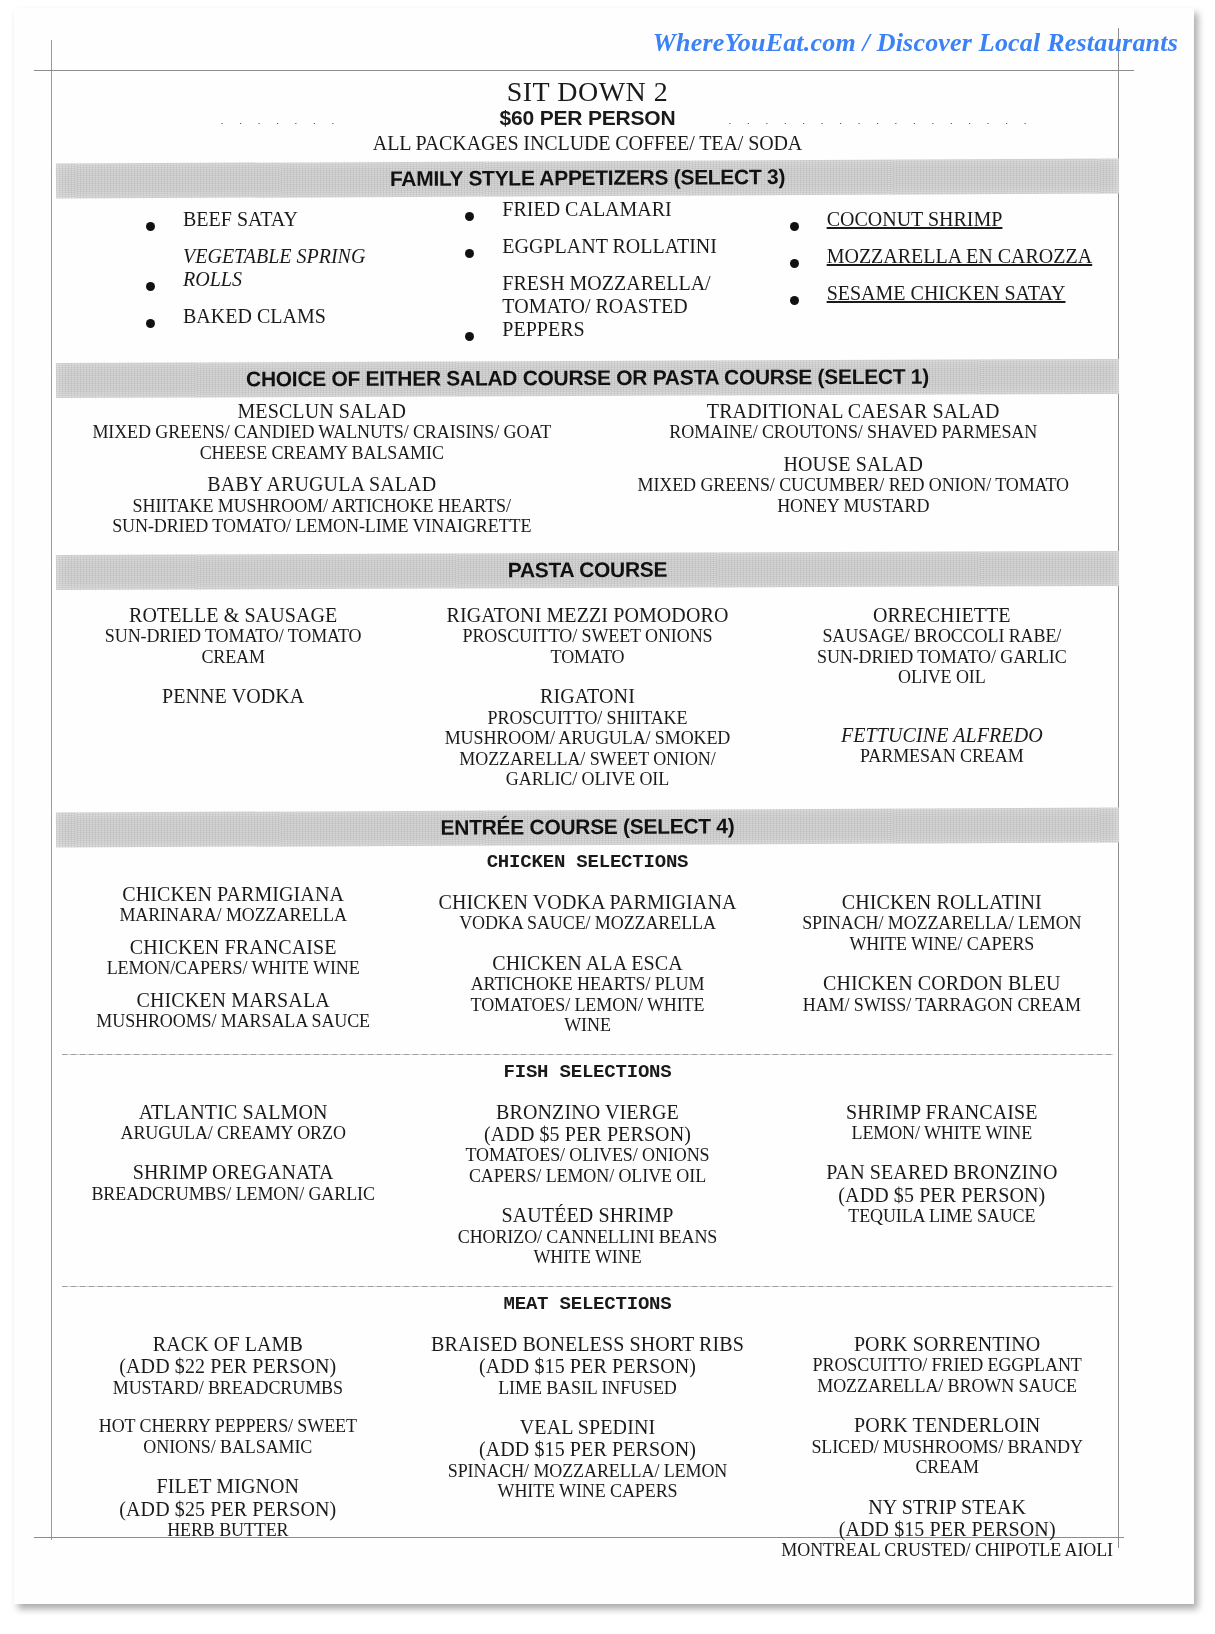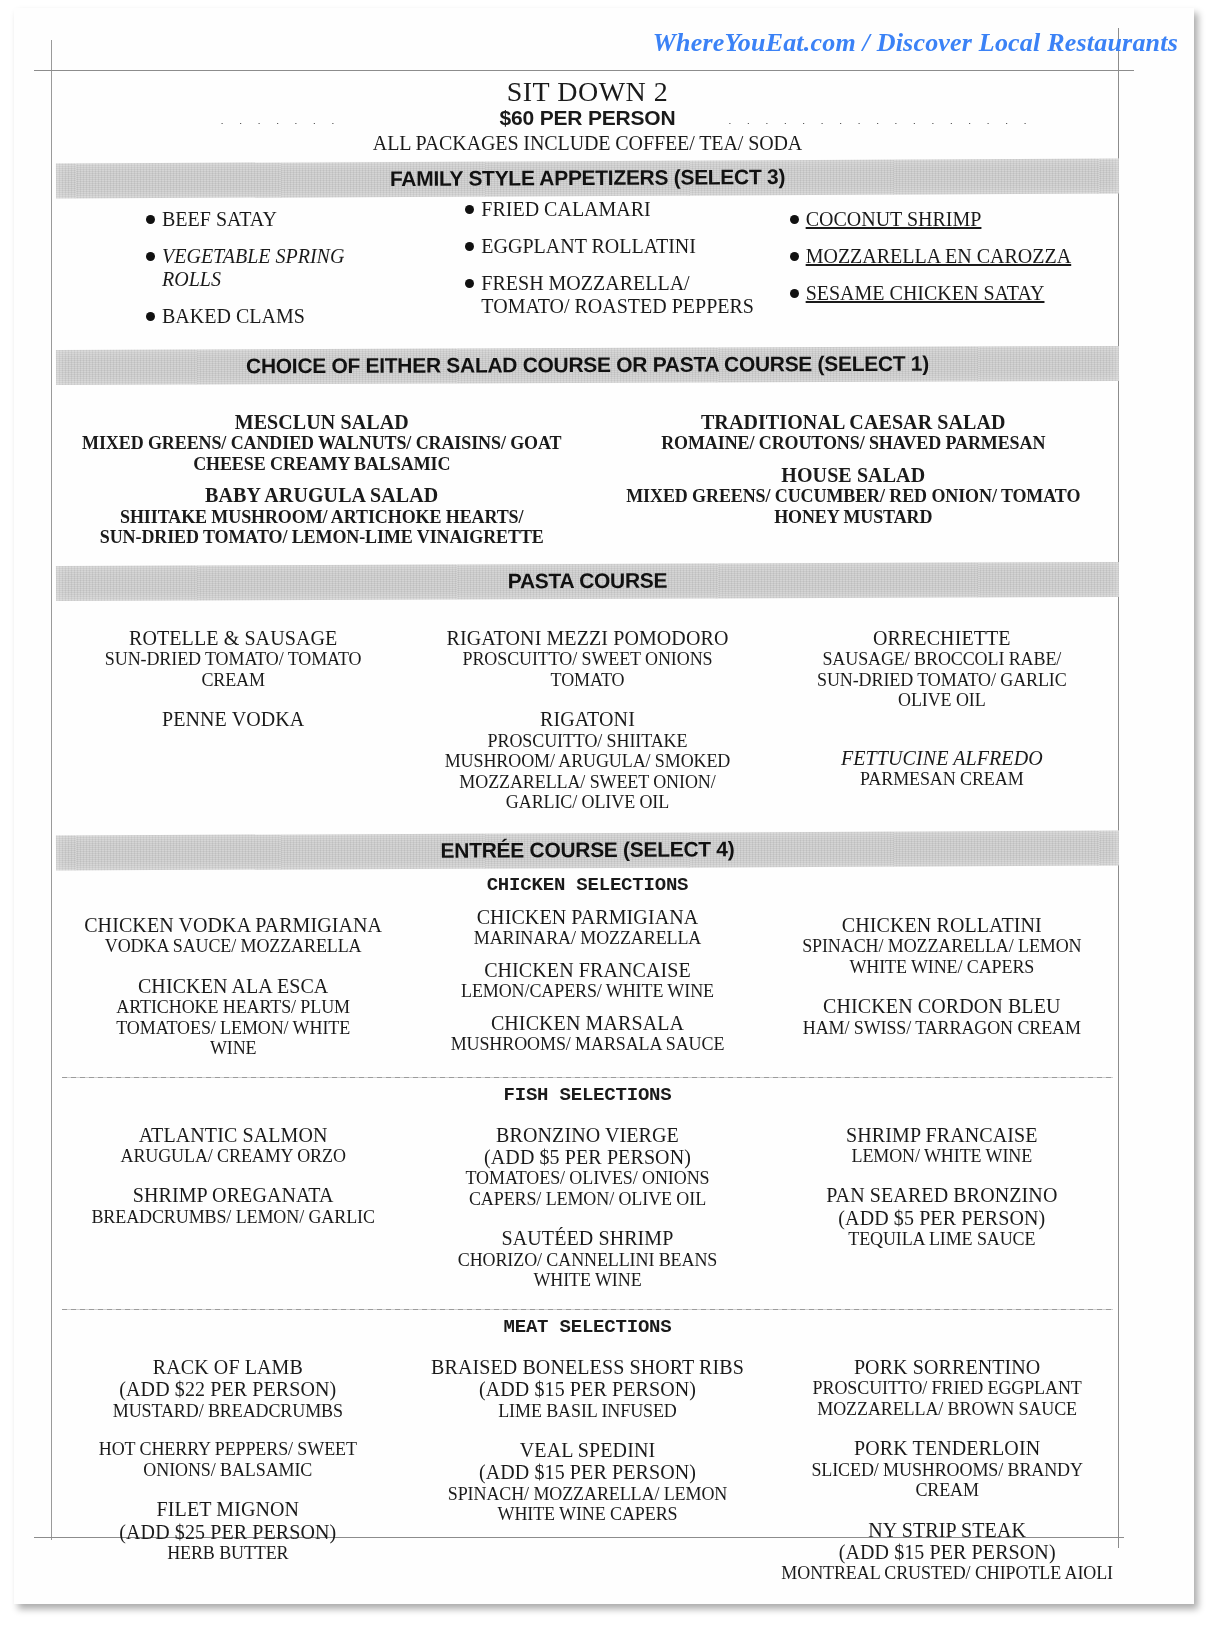--- a/index.html
+++ b/index.html
@@ -118,21 +118,21 @@
   .item{ text-align:center; margin:0 0 10px; }
   .item .nm{
     font-size:20px; letter-spacing:.1px; line-height:1.12;
   }
   .item .ds{
     font-size:18px; letter-spacing:-.1px; line-height:1.14;
   }
   .item .nm.ital, .item .ds.ital{font-style:italic;}
 
   
-  .bul{ display:flex; align-items:flex-start; margin:0 0 14px; }
+  .bul{ display:flex; align-items:flex-end; margin:0 0 14px;gap:21px; }
   .bul .dot{
     width:9px;height:9px;border-radius:50%;
     background:#111; margin:7px 7px 0 0; flex:0 0 auto;
   }
   .bul .txt{font-size:20px; line-height:1.15;}
   .bul .txt.ital{font-style:italic;}
 
   .ap-col{padding-top:12px;}
   .ap-c1{padding-left:90px;}
   .ap-c2{padding-left:55px; margin-top:-10px;}
@@ -208,21 +208,21 @@
         </div>
         <div class="bul">
           <span class="dot"></span>
           <span class="txt">SESAME CHICKEN SATAY</span>
         </div>
       </div>
     </div>
 
     <div class="bar skew2">CHOICE OF EITHER SALAD COURSE OR PASTA COURSE (SELECT 1)</div>
 
-    <div class="cols2" style="margin-top:28px;font-weight:bold;">
+    <div class="cols2" style="margin-top:4px;">
       <div class="col">
         <div class="item">
           <div class="nm">MESCLUN SALAD</div>
           <div class="ds">MIXED GREENS/ CANDIED WALNUTS/ CRAISINS/ GOAT<br>CHEESE CREAMY BALSAMIC</div>
         </div>
         <div class="item">
           <div class="nm">BABY ARUGULA SALAD</div>
           <div class="ds">SHIITAKE MUSHROOM/ ARTICHOKE HEARTS/<br>SUN-DRIED TOMATO/ LEMON-LIME VINAIGRETTE</div>
         </div>
       </div>
@@ -233,21 +233,21 @@
         </div>
         <div class="item">
           <div class="nm">HOUSE  SALAD</div>
           <div class="ds">MIXED GREENS/ CUCUMBER/ RED ONION/ TOMATO<br>HONEY MUSTARD</div>
         </div>
       </div>
     </div>
 
     <div class="bar skew2">PASTA COURSE</div>
 
-    <div class="cols" style="margin-top:28px;">
+    <div class="cols" style="margin-top:16px;">
       <div class="col">
         <div class="item">
           <div class="nm">ROTELLE &amp; SAUSAGE</div>
           <div class="ds">SUN-DRIED TOMATO/ TOMATO<br>CREAM</div>
         </div>
         <div class="sp-s"></div>
         <div class="item">
           <div class="nm">PENNE VODKA</div>
         </div>
       </div>
@@ -274,46 +274,46 @@
         </div>
       </div>
     </div>
 
     <div class="bar skew" style="margin-top:10px;">ENTRÉE COURSE (SELECT 4)</div>
 
     <div class="subhead">CHICKEN SELECTIONS</div>
 
     <div class="cols" style="margin-top:10px;">
       <div class="col">
+        <div class="item">
+          <div class="nm">CHICKEN PARMIGIANA</div>
+          <div class="ds">MARINARA/ MOZZARELLA</div>
+        </div>
+        <div class="item">
+          <div class="nm">CHICKEN FRANCAISE</div>
+          <div class="ds">LEMON/CAPERS/ WHITE WINE</div>
+        </div>
+        <div class="item">
+          <div class="nm">CHICKEN MARSALA</div>
+          <div class="ds">MUSHROOMS/ MARSALA SAUCE</div>
+        </div>
+      </div>
+      <div class="col">
         <div class="sp-s"></div>
         <div class="item">
           <div class="nm">CHICKEN VODKA PARMIGIANA</div>
           <div class="ds">VODKA SAUCE/ MOZZARELLA</div>
         </div>
         <div class="sp-s"></div>
         <div class="item">
           <div class="nm">CHICKEN ALA ESCA</div>
           <div class="ds">ARTICHOKE HEARTS/ PLUM<br>TOMATOES/ LEMON/ WHITE<br>WINE</div>
         </div>
       </div>
       <div class="col">
-        <div class="item">
-          <div class="nm">CHICKEN PARMIGIANA</div>
-          <div class="ds">MARINARA/ MOZZARELLA</div>
-        </div>
-        <div class="item">
-          <div class="nm">CHICKEN FRANCAISE</div>
-          <div class="ds">LEMON/CAPERS/ WHITE WINE</div>
-        </div>
-        <div class="item">
-          <div class="nm">CHICKEN MARSALA</div>
-          <div class="ds">MUSHROOMS/ MARSALA SAUCE</div>
-        </div>
-      </div>
-      <div class="col">
         <div class="sp-s"></div>
         <div class="item">
           <div class="nm">CHICKEN ROLLATINI</div>
           <div class="ds">SPINACH/ MOZZARELLA/ LEMON<br>WHITE WINE/ CAPERS</div>
         </div>
         <div class="sp-s"></div>
         <div class="item">
           <div class="nm">CHICKEN CORDON BLEU</div>
           <div class="ds">HAM/ SWISS/ TARRAGON CREAM</div>
         </div>

